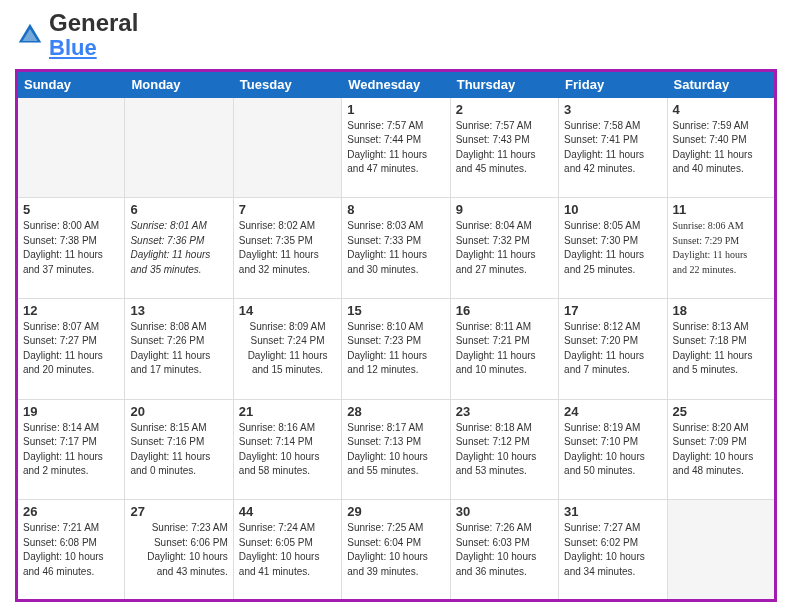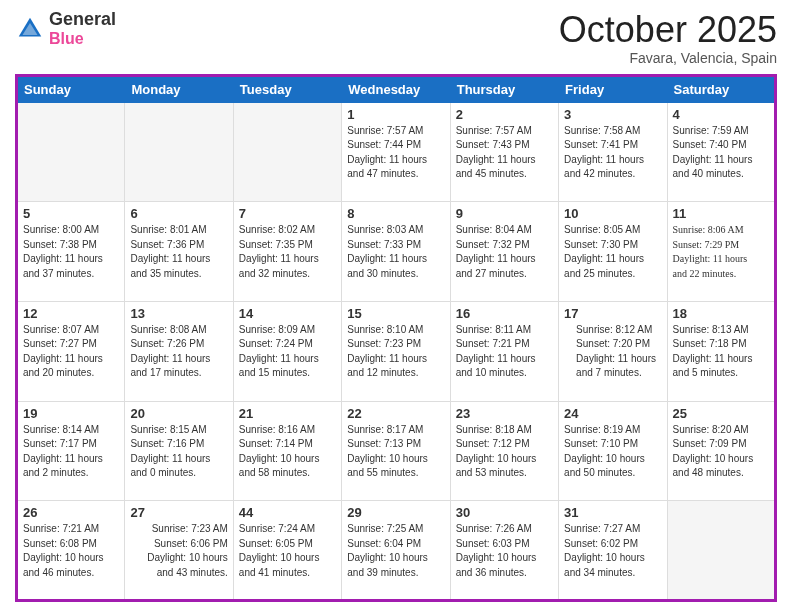--- a/index.html
+++ b/index.html
@@ -27,28 +27,29 @@
       display: flex;
       align-items: center;
       gap: 4px;
     }
     .logo-text {
       display: flex;
       flex-direction: column;
       line-height: 1.1;
     }
     .logo-general {
-      font-size: 18px;
+      font-size: 24px;
       font-weight: bold;
       color: #333;
     }
     .logo-blue {
-      font-size: 16px;
+      font-size: 22px;
       font-weight: bold;
-      color: #ec4899;
+      color: #3b82f6;
+      text-decoration: underline;
     }
     .logo-icon {
       width: 30px;
       height: 30px;
     }
     .title-block {
       text-align: right;
     }
     .month-title {
       font-size: 36px;
@@ -108,24 +109,20 @@
     <div class="logo">
       <svg class="logo-icon" viewBox="0 0 40 40">
         <polygon points="20,5 35,30 5,30" fill="#1a6fc4"></polygon>
         <polygon points="20,12 30,28 10,28" fill="#fff" opacity="0.4"></polygon>
       </svg>
       <div class="logo-text">
         <span class="logo-general">General</span>
         <span class="logo-blue">Blue</span>
       </div>
     </div>
-    <div class="title-block">
-      <div class="month-title">October 2025</div>
-      <div class="location">Favara, Valencia, Spain</div>
-    </div>
   </div>
 
   <table class="calendar">
     <thead>
       <tr>
       <th>Sunday</th>
           <th>Monday</th>
           <th>Tuesday</th>
           <th>Wednesday</th>
           <th>Thursday</th>
@@ -170,21 +167,21 @@
         <tr>
           <td>
             <span class="day-num">5</span>
             <div class="day-info" style="white-space: pre-line;">Sunrise: 8:00 AM
 Sunset: 7:38 PM
 Daylight: 11 hours
 and 37 minutes.</div>
           </td>
           <td>
             <span class="day-num">6</span>
-            <div class="day-info" style="white-space: pre-line;">Sunrise: 8:01 AM
+            <div class="day-info" style="white-space: pre-line; font-style: italic;">Sunrise: 8:01 AM
 Sunset: 7:36 PM
 Daylight: 11 hours
 and 35 minutes.</div>
           </td>
           <td>
             <span class="day-num">7</span>
             <div class="day-info" style="white-space: pre-line;">Sunrise: 8:02 AM
 Sunset: 7:35 PM
 Daylight: 11 hours
 and 32 minutes.</div>
@@ -228,42 +225,42 @@
           </td>
           <td>
             <span class="day-num">13</span>
             <div class="day-info" style="white-space: pre-line;">Sunrise: 8:08 AM
 Sunset: 7:26 PM
 Daylight: 11 hours
 and 17 minutes.</div>
           </td>
           <td>
             <span class="day-num">14</span>
-            <div class="day-info" style="white-space: pre-line;">Sunrise: 8:09 AM
+            <div class="day-info" style="white-space: pre-line; text-align: center;">Sunrise: 8:09 AM
 Sunset: 7:24 PM
 Daylight: 11 hours
 and 15 minutes.</div>
           </td>
           <td>
             <span class="day-num">15</span>
             <div class="day-info" style="white-space: pre-line;">Sunrise: 8:10 AM
 Sunset: 7:23 PM
 Daylight: 11 hours
 and 12 minutes.</div>
           </td>
           <td>
             <span class="day-num">16</span>
             <div class="day-info" style="white-space: pre-line;">Sunrise: 8:11 AM
 Sunset: 7:21 PM
 Daylight: 11 hours
 and 10 minutes.</div>
           </td>
           <td>
             <span class="day-num">17</span>
-            <div class="day-info" style="white-space: pre-line; margin-left: 12px;">Sunrise: 8:12 AM
+            <div class="day-info" style="white-space: pre-line;">Sunrise: 8:12 AM
 Sunset: 7:20 PM
 Daylight: 11 hours
 and 7 minutes.</div>
           </td>
           <td>
             <span class="day-num">18</span>
             <div class="day-info" style="white-space: pre-line;">Sunrise: 8:13 AM
 Sunset: 7:18 PM
 Daylight: 11 hours
 and 5 minutes.</div>
@@ -285,21 +282,21 @@
 and 0 minutes.</div>
           </td>
           <td>
             <span class="day-num">21</span>
             <div class="day-info" style="white-space: pre-line;">Sunrise: 8:16 AM
 Sunset: 7:14 PM
 Daylight: 10 hours
 and 58 minutes.</div>
           </td>
           <td>
-            <span class="day-num">22</span>
+            <span class="day-num">28</span>
             <div class="day-info" style="white-space: pre-line;">Sunrise: 8:17 AM
 Sunset: 7:13 PM
 Daylight: 10 hours
 and 55 minutes.</div>
           </td>
           <td>
             <span class="day-num">23</span>
             <div class="day-info" style="white-space: pre-line;">Sunrise: 8:18 AM
 Sunset: 7:12 PM
 Daylight: 10 hours

